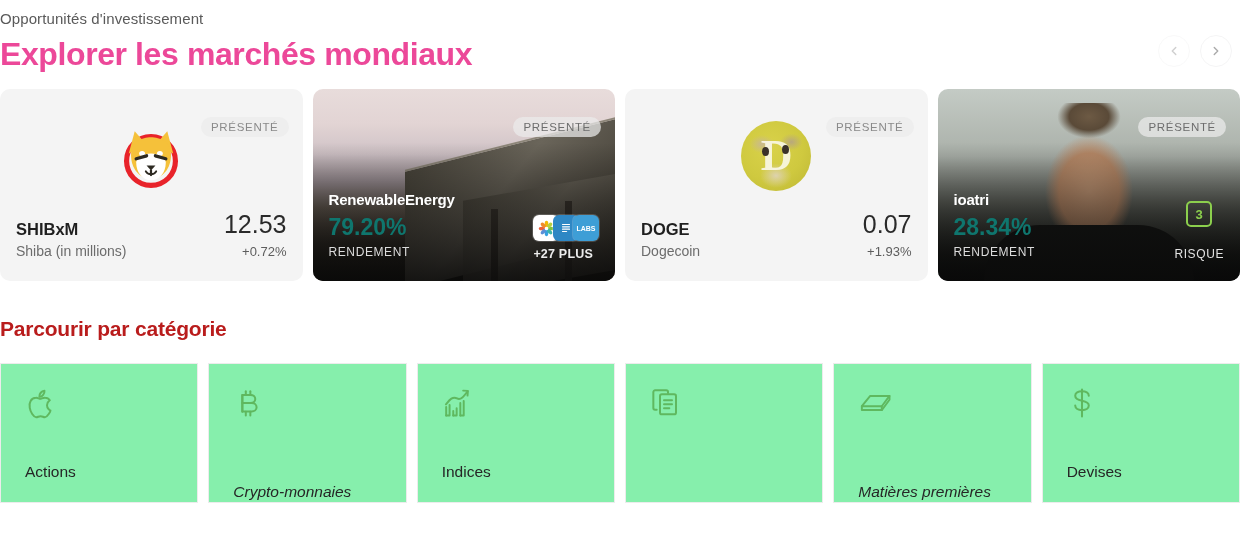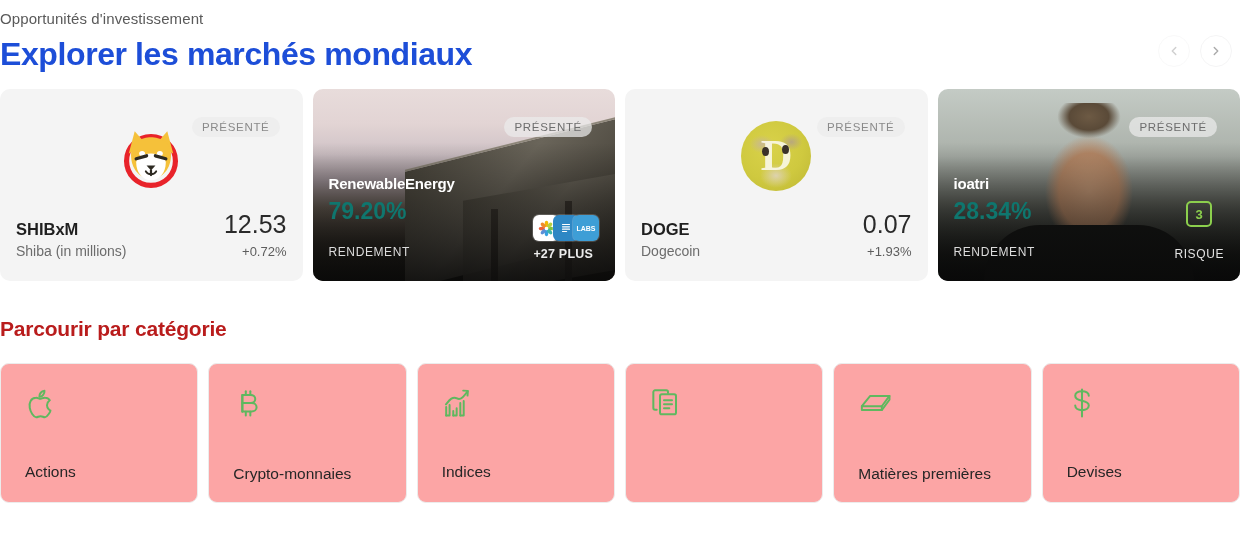--- a/index.html
+++ b/index.html
@@ -9,21 +9,21 @@
     font-family: "Liberation Sans", sans-serif;
     color: #2b2b2b;
     overflow: hidden;
   }
   .page { width: 1240px; height: 541px; position: relative; padding: 0 0; }
 
   
   .header { position: relative; padding-top: 10px; height: 86px; }
   .eyebrow { font-size: 15px; color: #5a5a5a; letter-spacing: .1px; }
   .page-title {
-    font-size: 32px; font-weight: 700; color: #1d4ed8;
+    font-size: 32px; font-weight: 700; color: #ec4899;
     margin-top: 9px; letter-spacing: -.4px;
   }
   .nav-arrows {
     position: absolute; right: 8px; top: 35px;
     display: flex; gap: 10px; align-items: center;
   }
   .nav-btn {
     width: 32px; height: 32px; border-radius: 50%;
     border: 1px solid #ececed; background: #fff;
     display: flex; align-items: center; justify-content: center;
@@ -38,21 +38,21 @@
     display: grid; grid-template-columns: repeat(4, 1fr);
     gap: 10px; margin-top: 3px;
   }
   .card {
     position: relative; height: 192px; border-radius: 10px;
     overflow: hidden; cursor: pointer;
   }
   .card.light { background: #f4f4f4; }
 
   .badge {
-    position: absolute; top: 28px; right: 23px;
+    position: absolute; top: 28px; right: 14px;
     padding: 4px 10px; border-radius: 13px;
     font-size: 11.5px; letter-spacing: .7px; font-weight: 400;
   }
   .card.light .badge { background: #eeeeee; color: #8a8a8a; }
   .card.media .badge { background: rgba(235,235,235,.72); color: #6d6d6d; }
 
   
   .coin-wrap {
     position: absolute; top: 32px; left: 0; right: 0;
     display: flex; justify-content: center;
@@ -92,21 +92,21 @@
 
   
   .card.media .bg { position: absolute; inset: 0; }
   .card.media .scrim {
     position: absolute; inset: 0;
     background: linear-gradient(to bottom, rgba(0,0,0,0) 28%, rgba(0,0,0,.35) 58%, rgba(8,8,8,.86) 100%);
   }
   .media-info { position: absolute; left: 16px; bottom: 22px; }
   .m-title { font-size: 15px; font-weight: 700; color: #ffffff; letter-spacing: -.2px; }
   .m-yield { font-size: 23px; font-weight: 700; color: #0f766e; margin-top: 8px; line-height: 1; }
-  .m-label { font-size: 12px; color: #dcdcdc; letter-spacing: .6px; margin-top: 22px; }
+  .m-label { font-size: 12px; color: #dcdcdc; letter-spacing: .6px; margin-top: 6px; }
 
   
   .solar {
     background:
       linear-gradient(to bottom, #e8dcdb 0%, #e2d4d4 18%, #cfc2c6 34%, #9d9196 48%, #6a6056 62%, #3a342c 80%, #1b1812 100%);
   }
   .panel {
     position: absolute; background: linear-gradient(135deg, #4a463c 0%, #6a655a 40%, #3a362e 100%);
   }
   .p1 { left: 92px; top: 52px; width: 230px; height: 120px; transform: skewY(-14deg); border-top: 2px solid #8d8679; }
@@ -154,31 +154,31 @@
   
   .section-title {
     font-size: 21px; font-weight: 700; color: #b91c1c;
     margin-top: 36px; letter-spacing: -.2px;
   }
   .cat-grid {
     display: grid; grid-template-columns: repeat(6, 1fr);
     gap: 10px; margin-top: 22px;
   }
   .cat-tile {
-    height: 140px; border: 1px solid #ececec; border-radius: 9px;
-    background: #fca5a5; position: relative; cursor: pointer;
+    height: 140px; border: 1px solid #ececec; border-radius: 0;
+    background: #86efac; position: relative; cursor: pointer;
     padding: 22px 18px 18px 24px;
   }
   .cat-icon { height: 46px; color: #5fb85f; }
   .cat-icon svg { display: block; }
   .cat-label {
     position: absolute; left: 24px; right: 14px; bottom: 20px;
     font-size: 15.5px; color: #262626; line-height: 1.28;
   }
-  .cat-tile.tall .cat-label { bottom: 18px; }
+  .cat-tile.tall .cat-label { bottom: 0; font-style: italic; }
 </style>
 </head>
 <body>
 
 <div class="page">
 
   <div class="header">
     <div class="eyebrow">Opportunités d'investissement</div>
     <div class="page-title">Explorer les marchés mondiaux</div>
 

